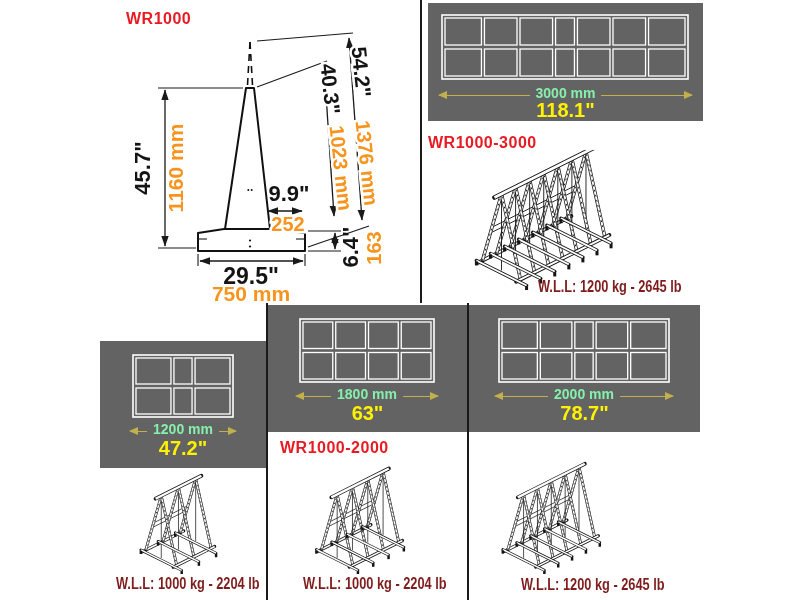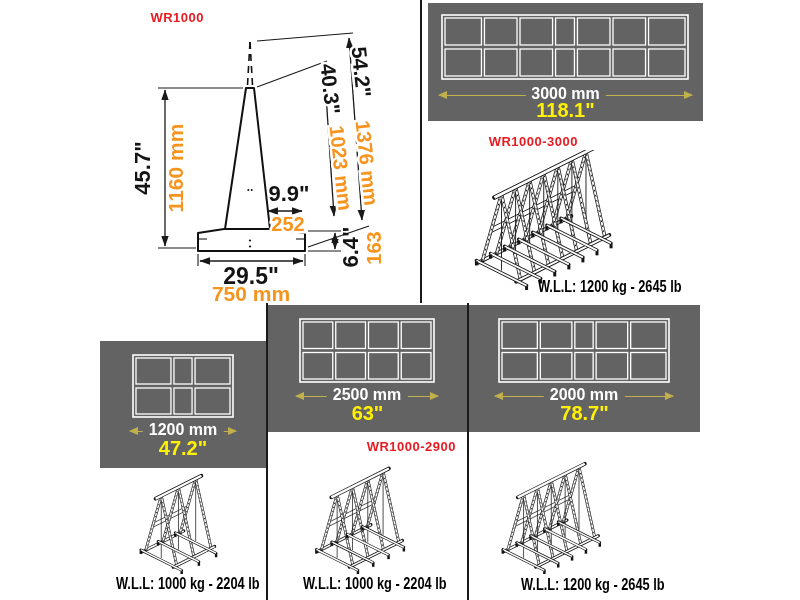--- a/index.html
+++ b/index.html
@@ -1,32 +1,32 @@
 <!DOCTYPE html>
 <html><head>
 <meta charset="utf-8">
 <style>
   html,body{margin:0;padding:0;background:#fff;}
   #stage{position:relative;width:800px;height:600px;background:#fff;overflow:hidden;
          font-family:"Liberation Sans", sans-serif;}
   .abs{position:absolute;}
   .vdiv{position:absolute;width:2px;background:#1a1a1a;}
-  .red-title{position:absolute;color:#e81b22;font-weight:bold;font-size:13px;text-align:right;
+  .red-title{position:absolute;color:#e81b22;font-weight:bold;font-size:16px;text-align:left;
              letter-spacing:.5px;white-space:nowrap;}
   .panel{position:absolute;background:#636363;}
   .dimline{position:absolute;height:0;border-top:1.6px solid #c2b04c;}
   .dimline::before{content:"";position:absolute;left:-1px;top:-5px;
       border-top:4px solid transparent;border-bottom:4px solid transparent;border-right:9px solid #c2b04c;}
   .dimline::after{content:"";position:absolute;right:-1px;top:-5px;
       border-top:4px solid transparent;border-bottom:4px solid transparent;border-left:9px solid #c2b04c;}
   .mm-label{position:absolute;left:50%;top:-11px;transform:translateX(-50%);
-      background:#636363;padding:0 6px;color:#ffffff;font-weight:bold;font-size:16px;white-space:nowrap;}
+      background:#636363;padding:0 6px;color:#86efac;font-weight:bold;font-size:14px;white-space:nowrap;}
   .inch-label{position:absolute;width:100%;text-align:center;color:#fff101;
       font-weight:bold;font-size:20px;}
-  .wll{position:absolute;color:#000000;font-weight:bold;font-size:16px;text-align:center;
+  .wll{position:absolute;color:#7f1d1d;font-weight:bold;font-size:16px;text-align:center;
        white-space:nowrap;}
   .wll > span{display:inline-block;transform:scaleX(.8);}
   svg text{font-family:"Liberation Sans", sans-serif;font-weight:700;fill:#141414;}
   svg text.orange{fill:#f7941d;}
   svg text.halo{stroke:#fff;stroke-width:5px;paint-order:stroke;}
   .dim{stroke:#1a1a1a;stroke-width:1.3;marker-start:url(#ar);marker-end:url(#ar);}
   .ext{stroke:#1a1a1a;stroke-width:1.1;}
   .shape{fill:none;stroke:#111;stroke-width:2;stroke-linejoin:round;}
 </style>
 </head>
@@ -154,21 +154,21 @@
         <rect x="4" y="4" width="29.75" height="26.5" fill="none" stroke="#fff" stroke-width="1.3"></rect>
         <rect x="4" y="34.5" width="29.75" height="26.5" fill="none" stroke="#fff" stroke-width="1.3"></rect>
         <rect x="36.75" y="4" width="29.75" height="26.5" fill="none" stroke="#fff" stroke-width="1.3"></rect>
         <rect x="36.75" y="34.5" width="29.75" height="26.5" fill="none" stroke="#fff" stroke-width="1.3"></rect>
         <rect x="69.5" y="4" width="29.75" height="26.5" fill="none" stroke="#fff" stroke-width="1.3"></rect>
         <rect x="69.5" y="34.5" width="29.75" height="26.5" fill="none" stroke="#fff" stroke-width="1.3"></rect>
         <rect x="102.25" y="4" width="29.75" height="26.5" fill="none" stroke="#fff" stroke-width="1.3"></rect>
         <rect x="102.25" y="34.5" width="29.75" height="26.5" fill="none" stroke="#fff" stroke-width="1.3"></rect>
       </svg>
     <div class="dimline" style="left:28px;top:91px;width:142px;">
-      <span class="mm-label">2500 mm</span>
+      <span class="mm-label">1800 mm</span>
     </div>
     <div class="inch-label" style="top:97px;">63"</div>
   </div>
 
   <div class="panel" style="left:469px;top:305px;width:231px;height:127px;">
     <svg class="abs side" style="left:29px;top:13px;" width="172" height="65" viewBox="0 0 172 65">
         <rect x="1" y="1" width="170" height="63" fill="none" stroke="#fff" stroke-width="1.6"></rect>
         <rect x="4" y="4" width="35.3195020746888" height="26.5" fill="none" stroke="#fff" stroke-width="1.3"></rect>
         <rect x="4" y="34.5" width="35.3195020746888" height="26.5" fill="none" stroke="#fff" stroke-width="1.3"></rect>
         <rect x="42.3195020746888" y="4" width="31.535269709543567" height="26.5" fill="none" stroke="#fff" stroke-width="1.3"></rect>
@@ -328,21 +328,21 @@
       <line x1="30.040000000000003" y1="100.89999999999999" x2="30.040000000000003" y2="104.89999999999999" stroke="#141414" stroke-width="3" stroke-linecap="butt"></line>
       <line x1="80.2" y1="125.98" x2="80.2" y2="129.98000000000002" stroke="#141414" stroke-width="3" stroke-linecap="butt"></line>
       <line x1="51.16000000000001" y1="89.33999999999999" x2="101.32000000000001" y2="114.42" stroke="#141414" stroke-width="3.4" stroke-linecap="round"></line>
       <line x1="51.16000000000001" y1="89.33999999999999" x2="101.32000000000001" y2="114.42" stroke="#fff" stroke-width="1.8" stroke-linecap="butt"></line>
       <line x1="51.16000000000001" y1="90.33999999999999" x2="51.16000000000001" y2="94.33999999999999" stroke="#141414" stroke-width="3" stroke-linecap="butt"></line>
       <line x1="101.32000000000001" y1="115.42" x2="101.32000000000001" y2="119.42" stroke="#141414" stroke-width="3" stroke-linecap="butt"></line>
     </svg>
   <div class="wll" style="left:98px;top:575px;width:172px;">
     <span>W.L.L: 1000 kg - 2204 lb</span></div>
 
-  <div class="red-title" style="left:280px;top:439px;width:176px;">WR1000-2900</div>
+  <div class="red-title" style="left:280px;top:439px;width:176px;">WR1000-2000</div>
   <svg class="abs iso" style="left:306px;top:458px;" width="112" height="116" viewBox="0 0 128 140">
       <line x1="10.6" y1="112.7" x2="74.84" y2="80.58" stroke="#141414" stroke-width="3.8" stroke-linecap="round"></line>
       <line x1="10.6" y1="112.7" x2="74.84" y2="80.58" stroke="#fff" stroke-width="2" stroke-linecap="butt"></line>
       <line x1="24.5" y1="77.25" x2="42.980000000000004" y2="68.01" stroke="#141414" stroke-width="0.9" stroke-linecap="round"></line>
       <line x1="24.5" y1="82.25" x2="42.980000000000004" y2="73.01" stroke="#141414" stroke-width="0.9" stroke-linecap="round"></line>
       <line x1="42.980000000000004" y1="68.01" x2="61.46000000000001" y2="58.769999999999996" stroke="#141414" stroke-width="0.9" stroke-linecap="round"></line>
       <line x1="42.980000000000004" y1="73.01" x2="61.46000000000001" y2="63.769999999999996" stroke="#141414" stroke-width="0.9" stroke-linecap="round"></line>
       <line x1="61.46000000000001" y1="58.769999999999996" x2="79.94" y2="49.53" stroke="#141414" stroke-width="0.9" stroke-linecap="round"></line>
       <line x1="61.46000000000001" y1="63.769999999999996" x2="79.94" y2="54.53" stroke="#141414" stroke-width="0.9" stroke-linecap="round"></line>
       <line x1="89.44" y1="92.28" x2="89.44" y2="16.28" stroke="#141414" stroke-width="0.9" stroke-linecap="round"></line>

